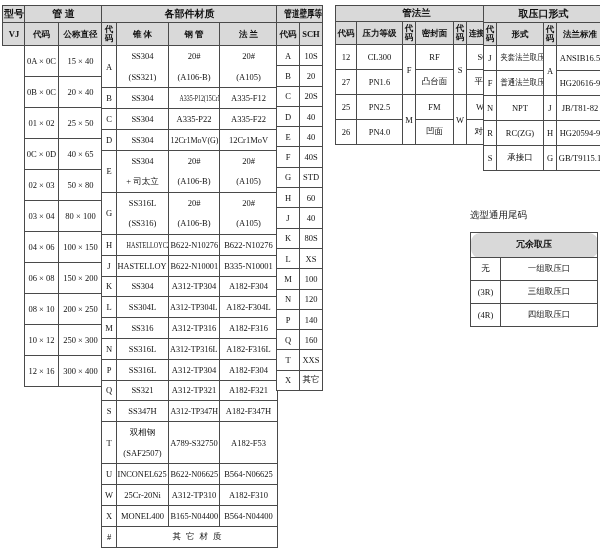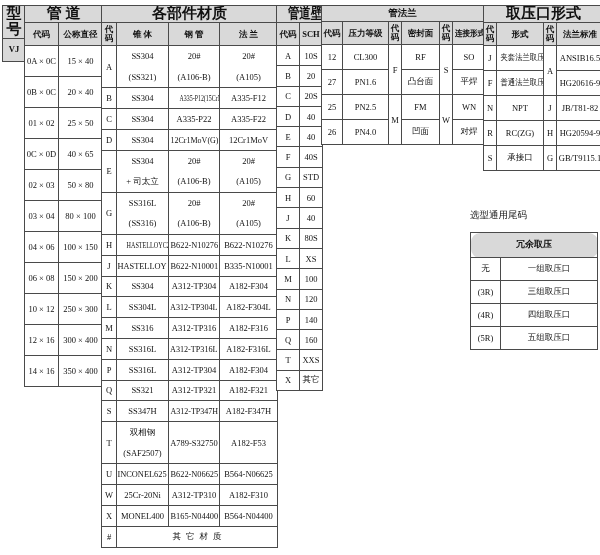--- a/index.html
+++ b/index.html
@@ -2,21 +2,21 @@
 <html><head>
 <meta charset="utf-8">
 <style>
   html,body{margin:0;padding:0;background:#ffffff;}
   .sheet{position:relative;width:600px;height:555px;background:#fff;overflow:hidden;
          font-family:"Liberation Serif","DejaVu Serif",serif;color:#111;}
   .grp{position:absolute;top:5px;}
   table{border-collapse:collapse;table-layout:fixed;}
   td,th{border:1px solid #4a4a4a;padding:0;text-align:center;vertical-align:middle;overflow:hidden;}
   th{background:#d9d9d9;font-weight:bold;font-size:8.5px;line-height:1.05;}
-  th.gtitle{font-size:15px;height:16px;}
+  th.gtitle{font-size:10px;height:16px;}
   th.sub{height:22px;}
   th.narrow{word-break:break-all;padding:0 1px;}
   td{font-size:8.5px;background:#fff;}
   tr.rp{height:31px;}   
   tr.rm1{height:20.8px;}  
   tr.rm2{height:41.6px;}  
   tr.rs{height:20.3px;}   
   tr.rf{height:25px;}     
   .line{display:block;height:20.6px;line-height:20.6px;}
   span.fit{display:inline-block;white-space:nowrap;transform-origin:50% 50%;}
@@ -93,30 +93,30 @@
           </tr>
           <tr class="rp">
             <td><span class="fit">04 × 06</span></td>
             <td><span class="fit">100 × 150</span></td>
           </tr>
           <tr class="rp">
             <td><span class="fit">06 × 08</span></td>
             <td><span class="fit">150 × 200</span></td>
           </tr>
           <tr class="rp">
+            <td><span class="fit">08 × 10</span></td>
+            <td><span class="fit">200 × 250</span></td>
+          </tr>
+          <tr class="rp">
             <td><span class="fit">10 × 12</span></td>
             <td><span class="fit">250 × 300</span></td>
           </tr>
           <tr class="rp">
             <td><span class="fit">12 × 16</span></td>
             <td><span class="fit">300 × 400</span></td>
-          </tr>
-          <tr class="rp">
-            <td><span class="fit">14 × 16</span></td>
-            <td><span class="fit">350 × 400</span></td>
           </tr>
         </tbody>
     </table>
   </div>
 
   <div class="grp" style="left:101px">
     <table style="width:176px">
       <colgroup>
           <col style="width:15px">
           <col style="width:52px">
@@ -368,21 +368,21 @@
             <td><span class="fit">XXS</span></td>
           </tr>
           <tr class="rs">
             <td><span class="fit">X</span></td>
             <td><span class="fit">其它</span></td>
           </tr>
         </tbody>
     </table>
   </div>
 
-  <div class="grp" style="left:321px;width:163px">
+  <div class="grp" style="left:335px;width:163px">
     <div class="gbar">管法兰</div>
     <div class="gflex">
       <table style="width:67px">
         <colgroup>
             <col style="width:21px">
             <col style="width:46px">
           </colgroup>
         <thead>
           <tr>
             <th class="sub narrow"><span class="fit">代码</span></th>
@@ -538,21 +538,17 @@
             <td><span class="fit">一组取压口</span></td>
           </tr>
           <tr>
             <td><span class="fit">(3R)</span></td>
             <td><span class="fit">三组取压口</span></td>
           </tr>
           <tr>
             <td><span class="fit">(4R)</span></td>
             <td><span class="fit">四组取压口</span></td>
           </tr>
-          <tr>
-            <td><span class="fit">(5R)</span></td>
-            <td><span class="fit">五组取压口</span></td>
-          </tr>
         </tbody>
     </table>
   </div>
 
 </div>
 
 </body></html>

